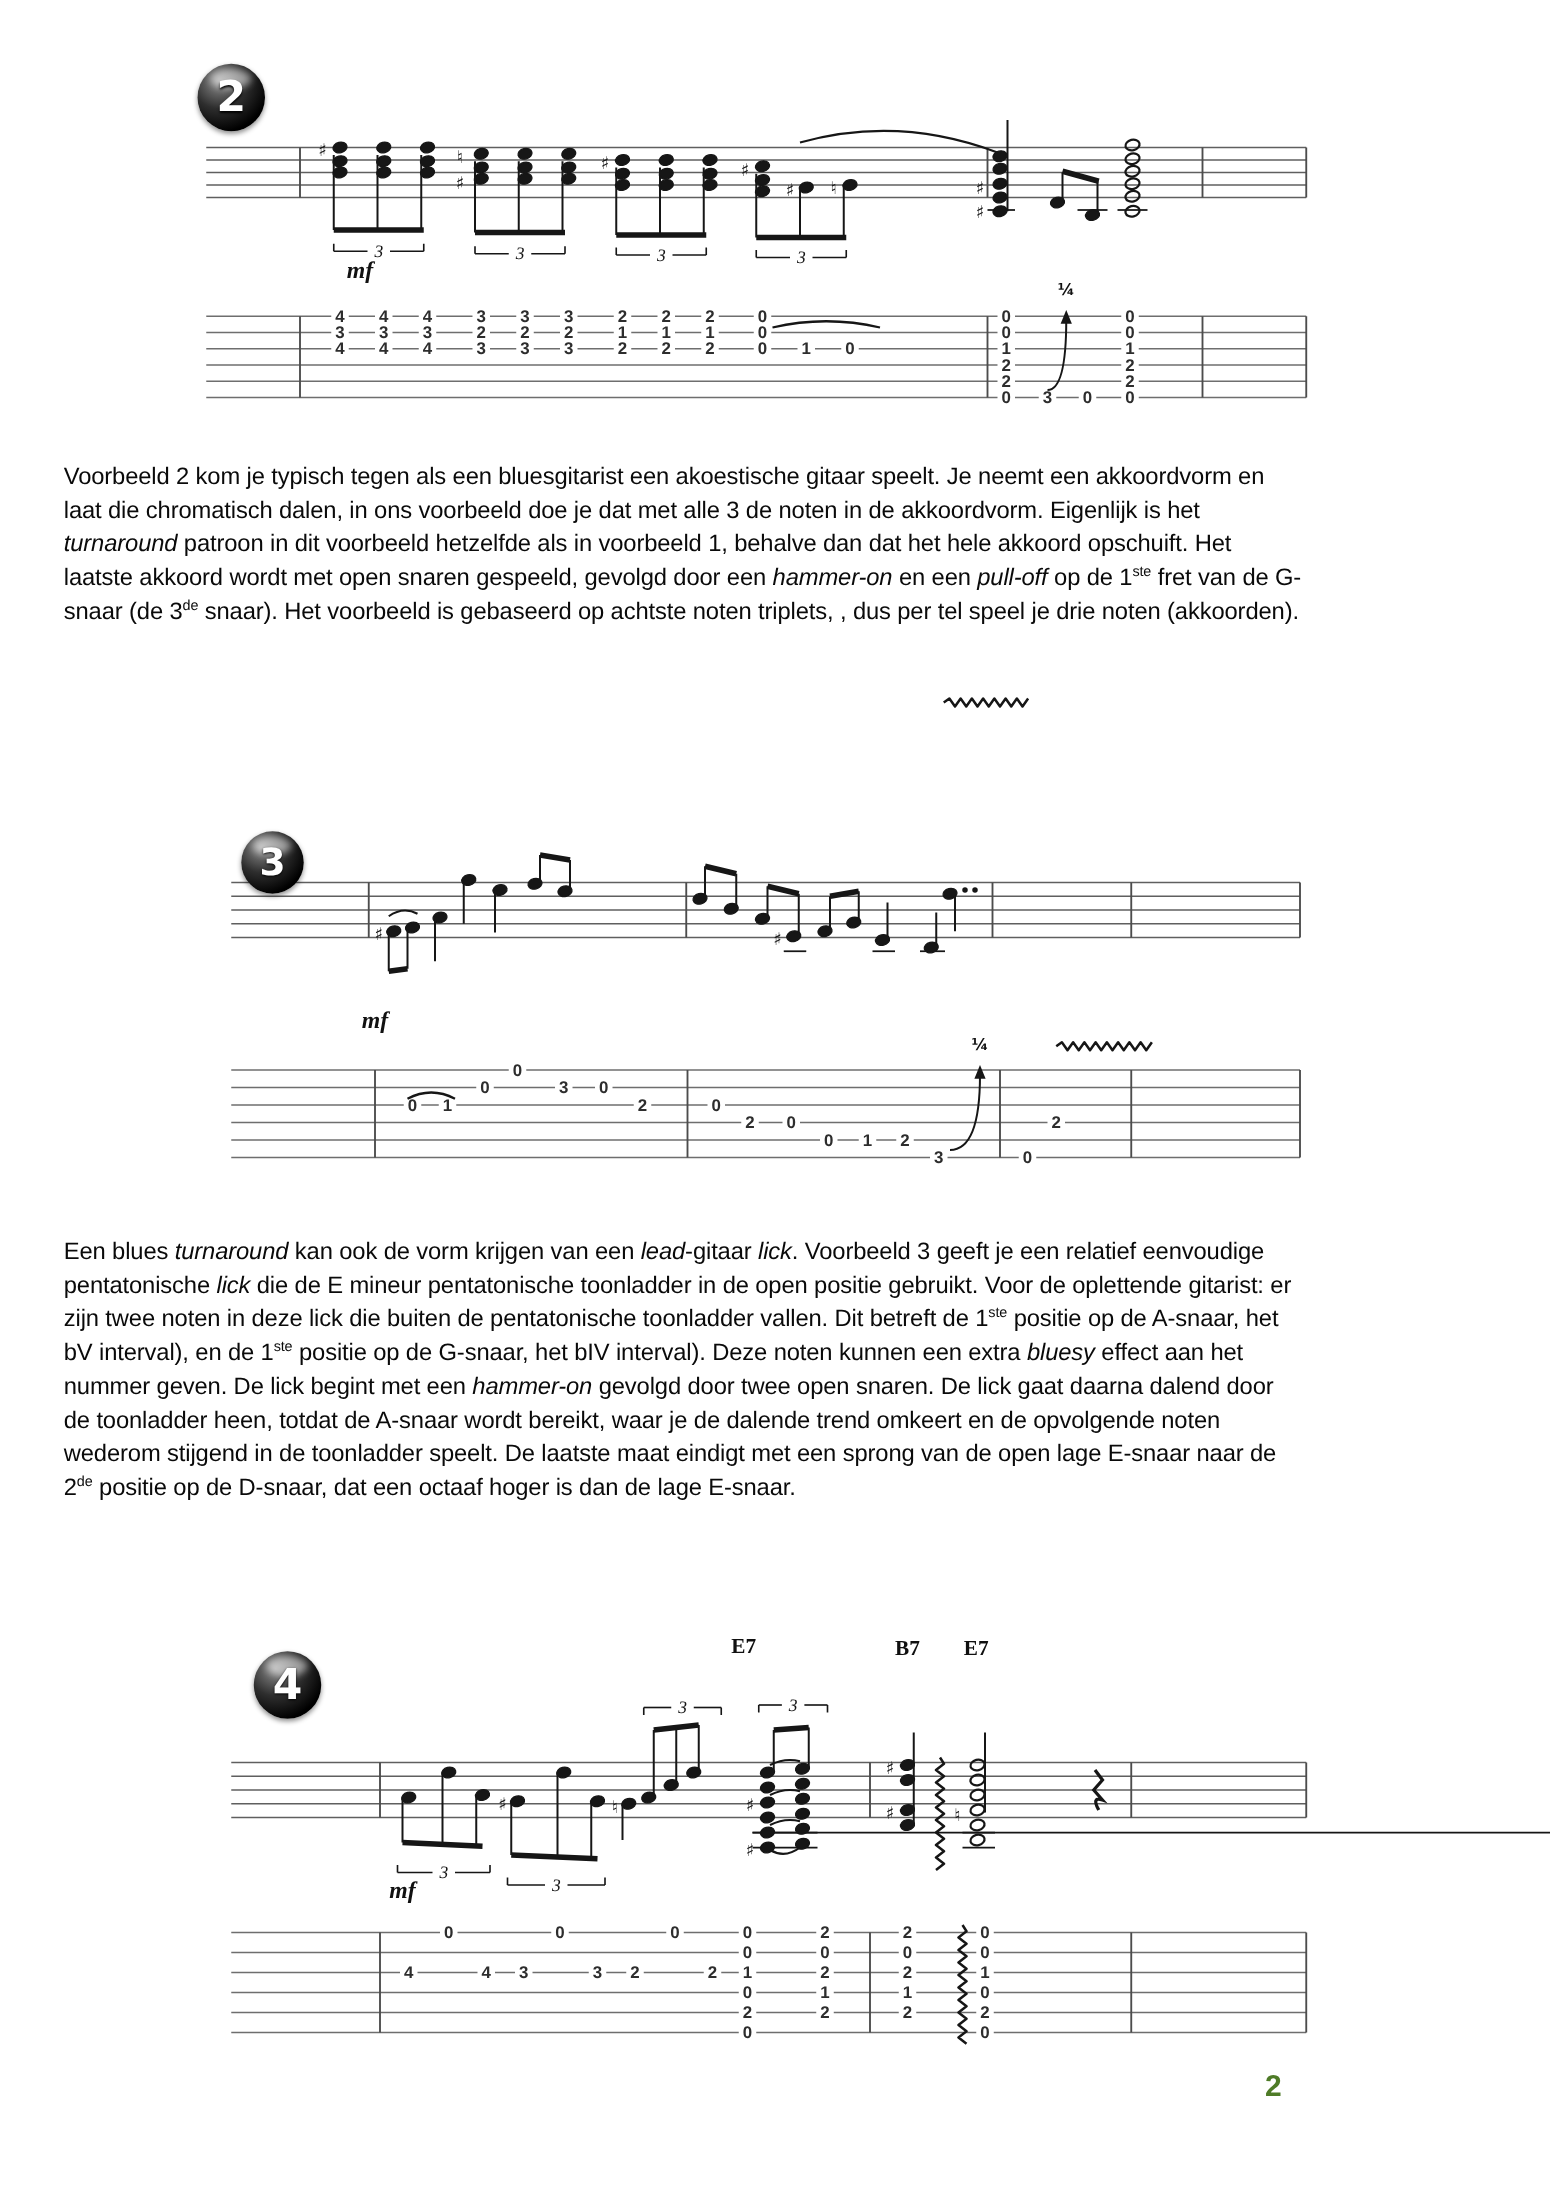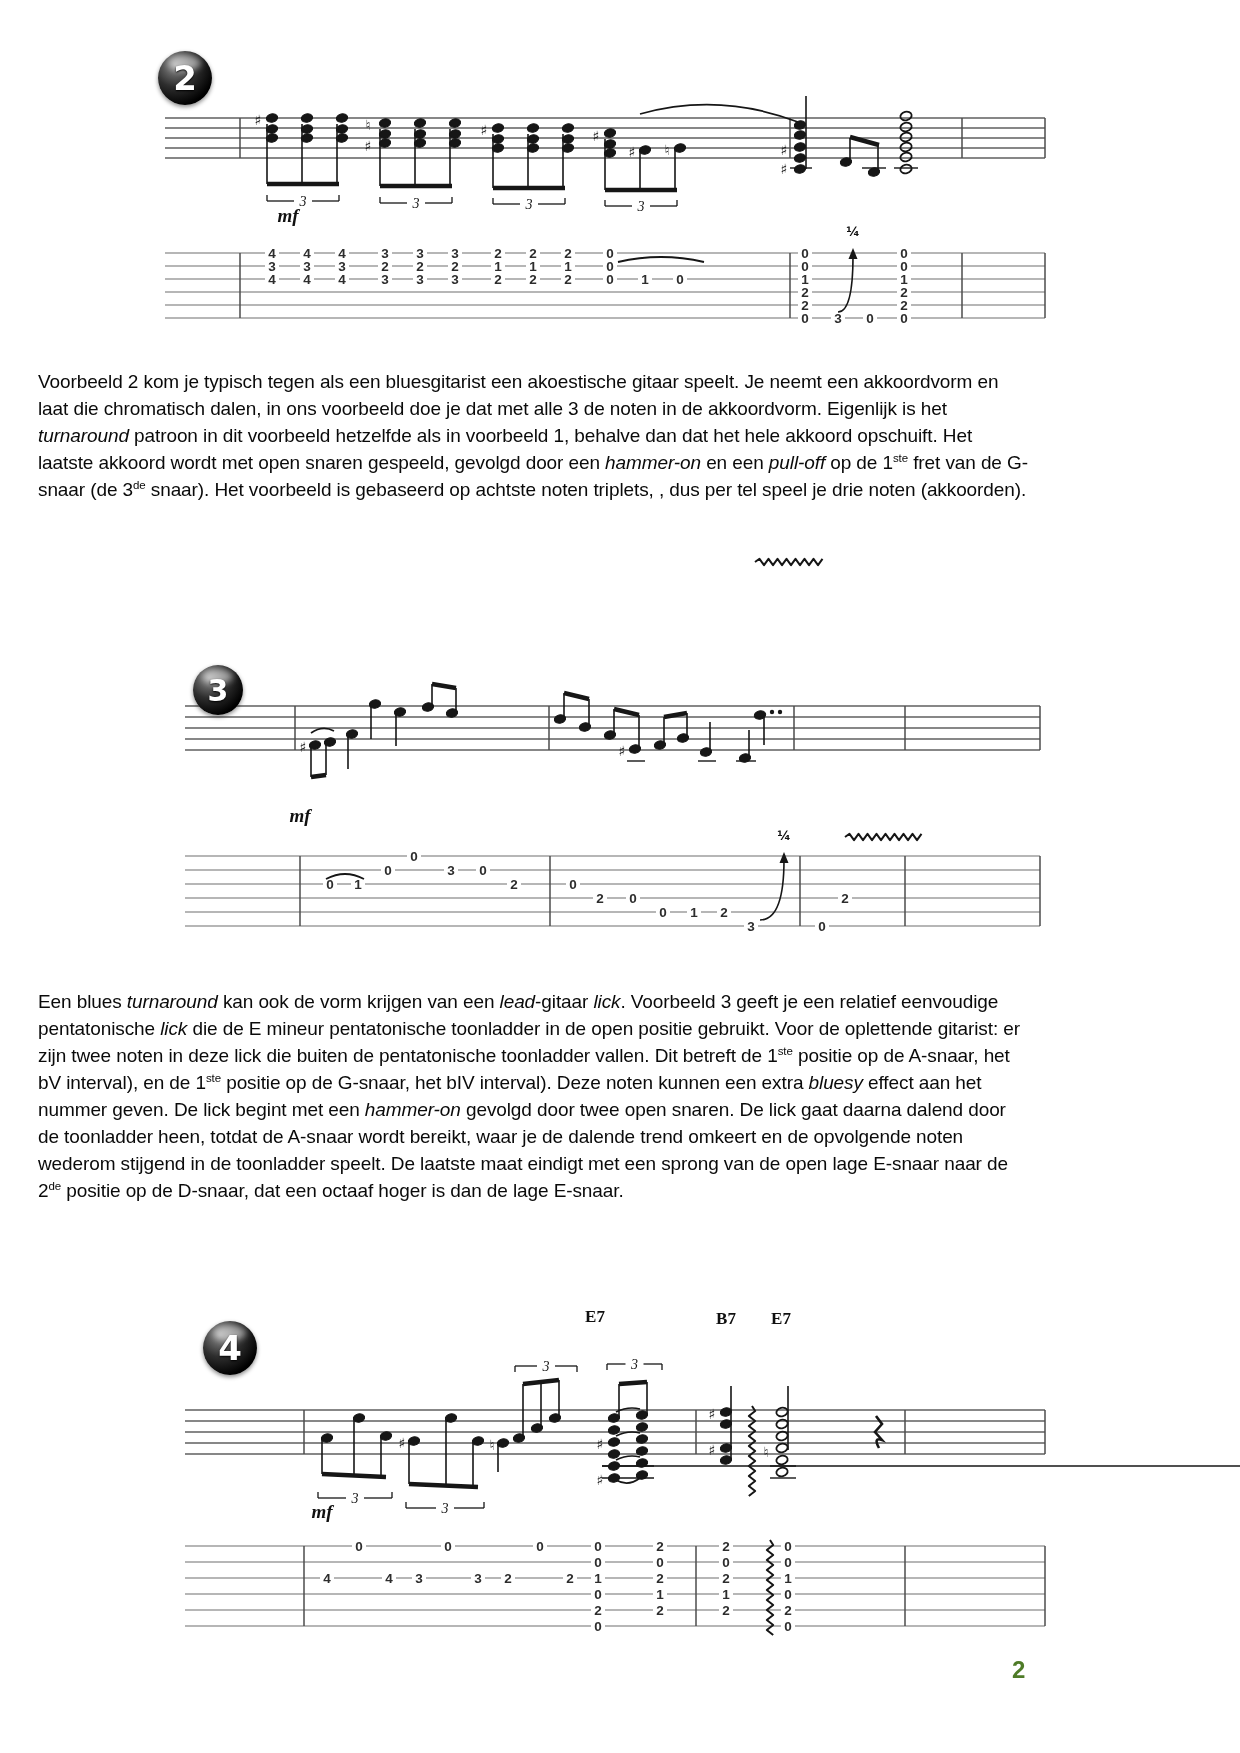--- a/index.html
+++ b/index.html
@@ -1,19 +1,19 @@
 <!DOCTYPE html>
 <html><head>
 <meta charset="utf-8">
 <style>
   html,body{margin:0;padding:0;background:#e8e8e8;}
   .page{position:relative;width:1240px;height:1753px;background:#ffffff;
         font-family:"Liberation Sans",sans-serif;color:#0a0a0a;overflow:hidden;margin:0 auto;}
   .score-layer{position:absolute;left:0;top:0;width:1240px;height:1753px;}
-  .para{position:absolute;left:38px;width:992px;font-size:19px;line-height:27px;
+  .para{position:absolute;left:51px;width:992px;font-size:19px;line-height:27px;
         color:#0a0a0a;letter-spacing:-0.1px;}
   .para i{font-style:italic;}
   .para sup{font-size:11.5px;line-height:0;vertical-align:super;}
   .badge{position:absolute;border-radius:50%;
          background:radial-gradient(circle at 32% 26%, #8d8d8d 0%, #2e2e2e 40%, #000 75%);
          box-shadow:0 2px 4px rgba(0,0,0,.45);
          display:flex;align-items:center;justify-content:center;}
   .badge::before{content:"";position:absolute;left:18%;top:7%;width:62%;height:30%;
          border-radius:50%;background:rgba(255,255,255,.5);filter:blur(3px);}
   .badge span{position:relative;color:#fff;font-weight:800;

